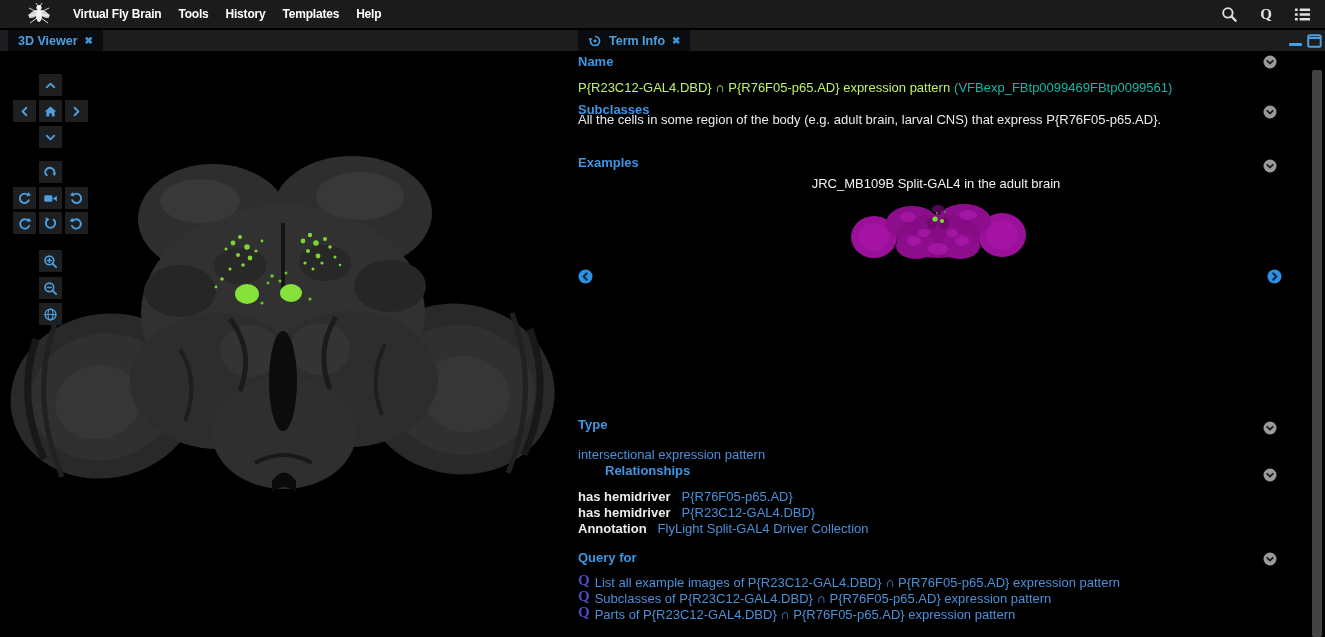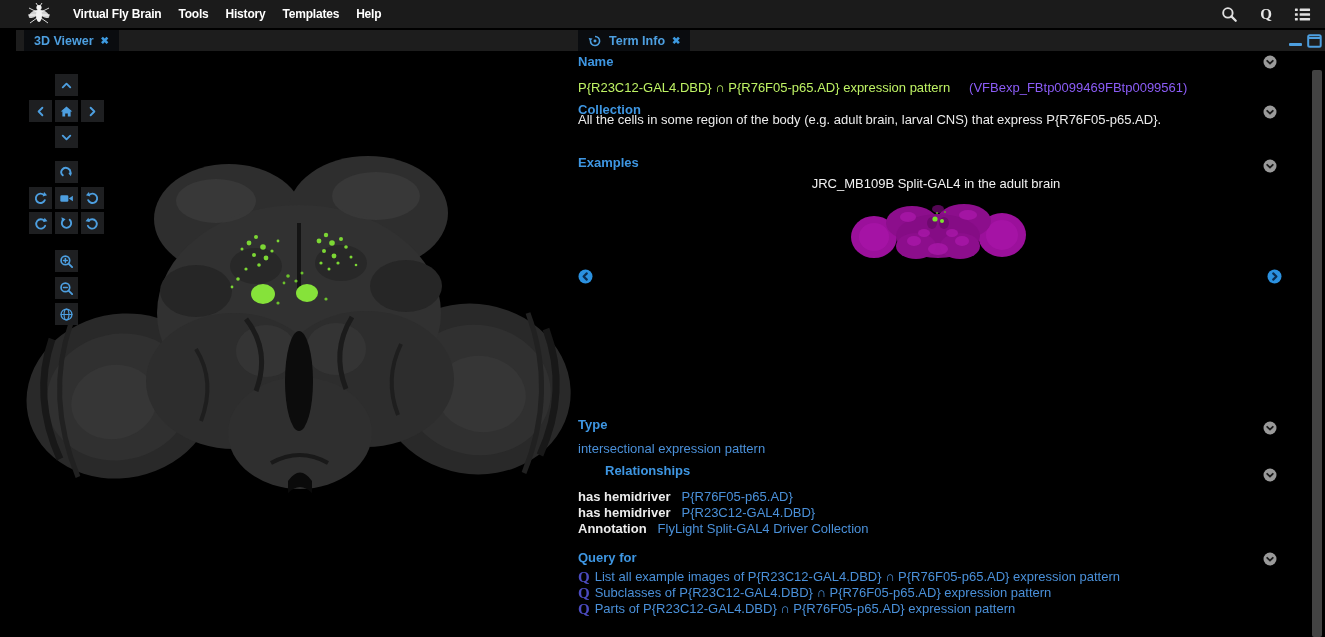--- a/index.html
+++ b/index.html
@@ -8,21 +8,21 @@
   
   .menubar{position:absolute;top:0;left:0;right:0;height:28px;background:#1b1b1b;display:flex;align-items:center;}
   .logo{margin-left:26px;width:26px;height:24px;flex:0 0 auto;}
   .menu-items{display:flex;align-items:center;margin-left:21px;gap:17px;}
   .menu-item{color:#fff;font-weight:bold;font-size:12px;letter-spacing:-0.2px;cursor:pointer;white-space:nowrap;}
   .menubar-right{position:absolute;right:14px;top:0;height:28px;display:flex;align-items:center;gap:22px;}
   .mb-ic{width:17px;height:17px;display:block;cursor:pointer;}
   .q-glyph{color:#e6e6e6;font-weight:bold;font-size:15px;font-family:"Liberation Serif",serif;cursor:pointer;line-height:17px;}
   
   .panel{position:absolute;top:30px;bottom:0;background:#000;}
-  .viewer-panel{left:16px;width:616px;}
+  .viewer-panel{left:0;width:616px;}
   .term-panel{left:571px;width:754px;}
   .panel-header{position:absolute;top:0;left:0;right:0;height:21px;background:#1d1d1d;}
   .tab{position:absolute;left:8px;top:0;height:21px;background:#0a0c0f;display:flex;align-items:center;gap:7px;padding:0 10px;cursor:pointer;}
   .tab-label{color:#4d9fe0;font-weight:bold;font-size:12.5px;white-space:nowrap;}
   .tab-close{color:#3d9ae0;font-weight:bold;font-size:10px;cursor:pointer;line-height:1;}
   .win-controls{position:absolute;right:3px;top:0;height:21px;display:flex;align-items:center;gap:5px;}
   .min-btn{width:13px;height:3px;background:#4d9fe0;border-radius:1px;margin-top:7px;cursor:pointer;}
   .max-btn{width:15px;height:14px;cursor:pointer;}
   
   .viewer-body{position:absolute;top:21px;left:0;right:0;bottom:0;background:#000;}
@@ -30,22 +30,22 @@
   .ctl{position:absolute;width:23px;height:22px;background:#1e1f21;display:flex;align-items:center;justify-content:center;cursor:pointer;}
   .ctl svg{width:15px;height:15px;display:block;}
   .stroke-ic{stroke:#4d9fe0;fill:none;stroke-width:2;stroke-linecap:round;stroke-linejoin:round;}
   .fill-ic{fill:#4d9fe0;stroke:none;}
   .vscroll{position:absolute;cursor:pointer;}
   
   .t-abs{position:absolute;left:7px;white-space:nowrap;}
   .h-blue{color:#3e96e2;font-weight:bold;font-size:13px;}
   .t-text{color:#ececec;font-size:13px;}
   .t-bold{font-weight:normal;color:#bef264;}
-  .t-normal{font-weight:normal;color:#8b5cf6;margin-left:19px;}
-  .link{color:#4a90d9;cursor:pointer;font-size:13px;}
+  .t-normal{font-weight:normal;color:#14b8a6;margin-left:4px;}
+  .link{color:#4a90d9;cursor:pointer;font-size:13px;margin-top:6px;}
   .pred{font-weight:bold;color:#ececec;font-size:13px;margin-right:11px;}
   .caption{position:absolute;left:40px;width:650px;text-align:center;color:#f2f2f2;font-size:13px;}
   .chev-circle{position:absolute;left:692px;width:14px;height:14px;cursor:pointer;}
   .nav-circle{position:absolute;width:15px;height:15px;cursor:pointer;}
   .qrow{display:flex;align-items:center;gap:5px;}
   .q-ic{color:#4b4bc0;font-weight:bold;font-size:15px;font-family:"Liberation Serif",serif;line-height:14px;}
 </style>
 </head>
 <body>
 
@@ -310,21 +310,21 @@
           <line x1="2" y1="4" x2="13" y2="4" stroke="#4d9fe0" stroke-width="2"></line>
         </svg>
       </div>
     </div>
 
     <div class="t-abs h-blue" style="top:24px;">Name</div>
     <div class="t-abs t-text" style="top:50px;">
       <span class="t-bold">P{R23C12-GAL4.DBD} ∩ P{R76F05-p65.AD} expression pattern</span><span class="t-normal">(VFBexp_FBtp0099469FBtp0099561)</span>
     </div>
 
-    <div class="t-abs h-blue" style="top:72px;">Collection</div>
+    <div class="t-abs h-blue" style="top:72px;">Subclasses</div>
     <div class="t-abs t-text" style="top:82px;">All the cells in some region of the body (e.g. adult brain, larval CNS) that express P{R76F05-p65.AD}.</div>
 
     <div class="t-abs h-blue" style="top:125px;">Examples</div>
     <div class="caption" style="top:146px;">JRC_MB109B Split-GAL4 in the adult brain</div>
 
     <svg style="position:absolute;left:277px;top:163px;" width="180" height="70" viewBox="0 0 180 70">
       <ellipse cx="26" cy="44" rx="23" ry="21" fill="#9b109b"></ellipse>
       <ellipse cx="154" cy="42" rx="24" ry="22" fill="#9b109b"></ellipse>
       <ellipse cx="26" cy="44" rx="15" ry="14" fill="#a714a7" opacity="0.8"></ellipse>
       <ellipse cx="154" cy="42" rx="16" ry="15" fill="#a714a7" opacity="0.8"></ellipse>

